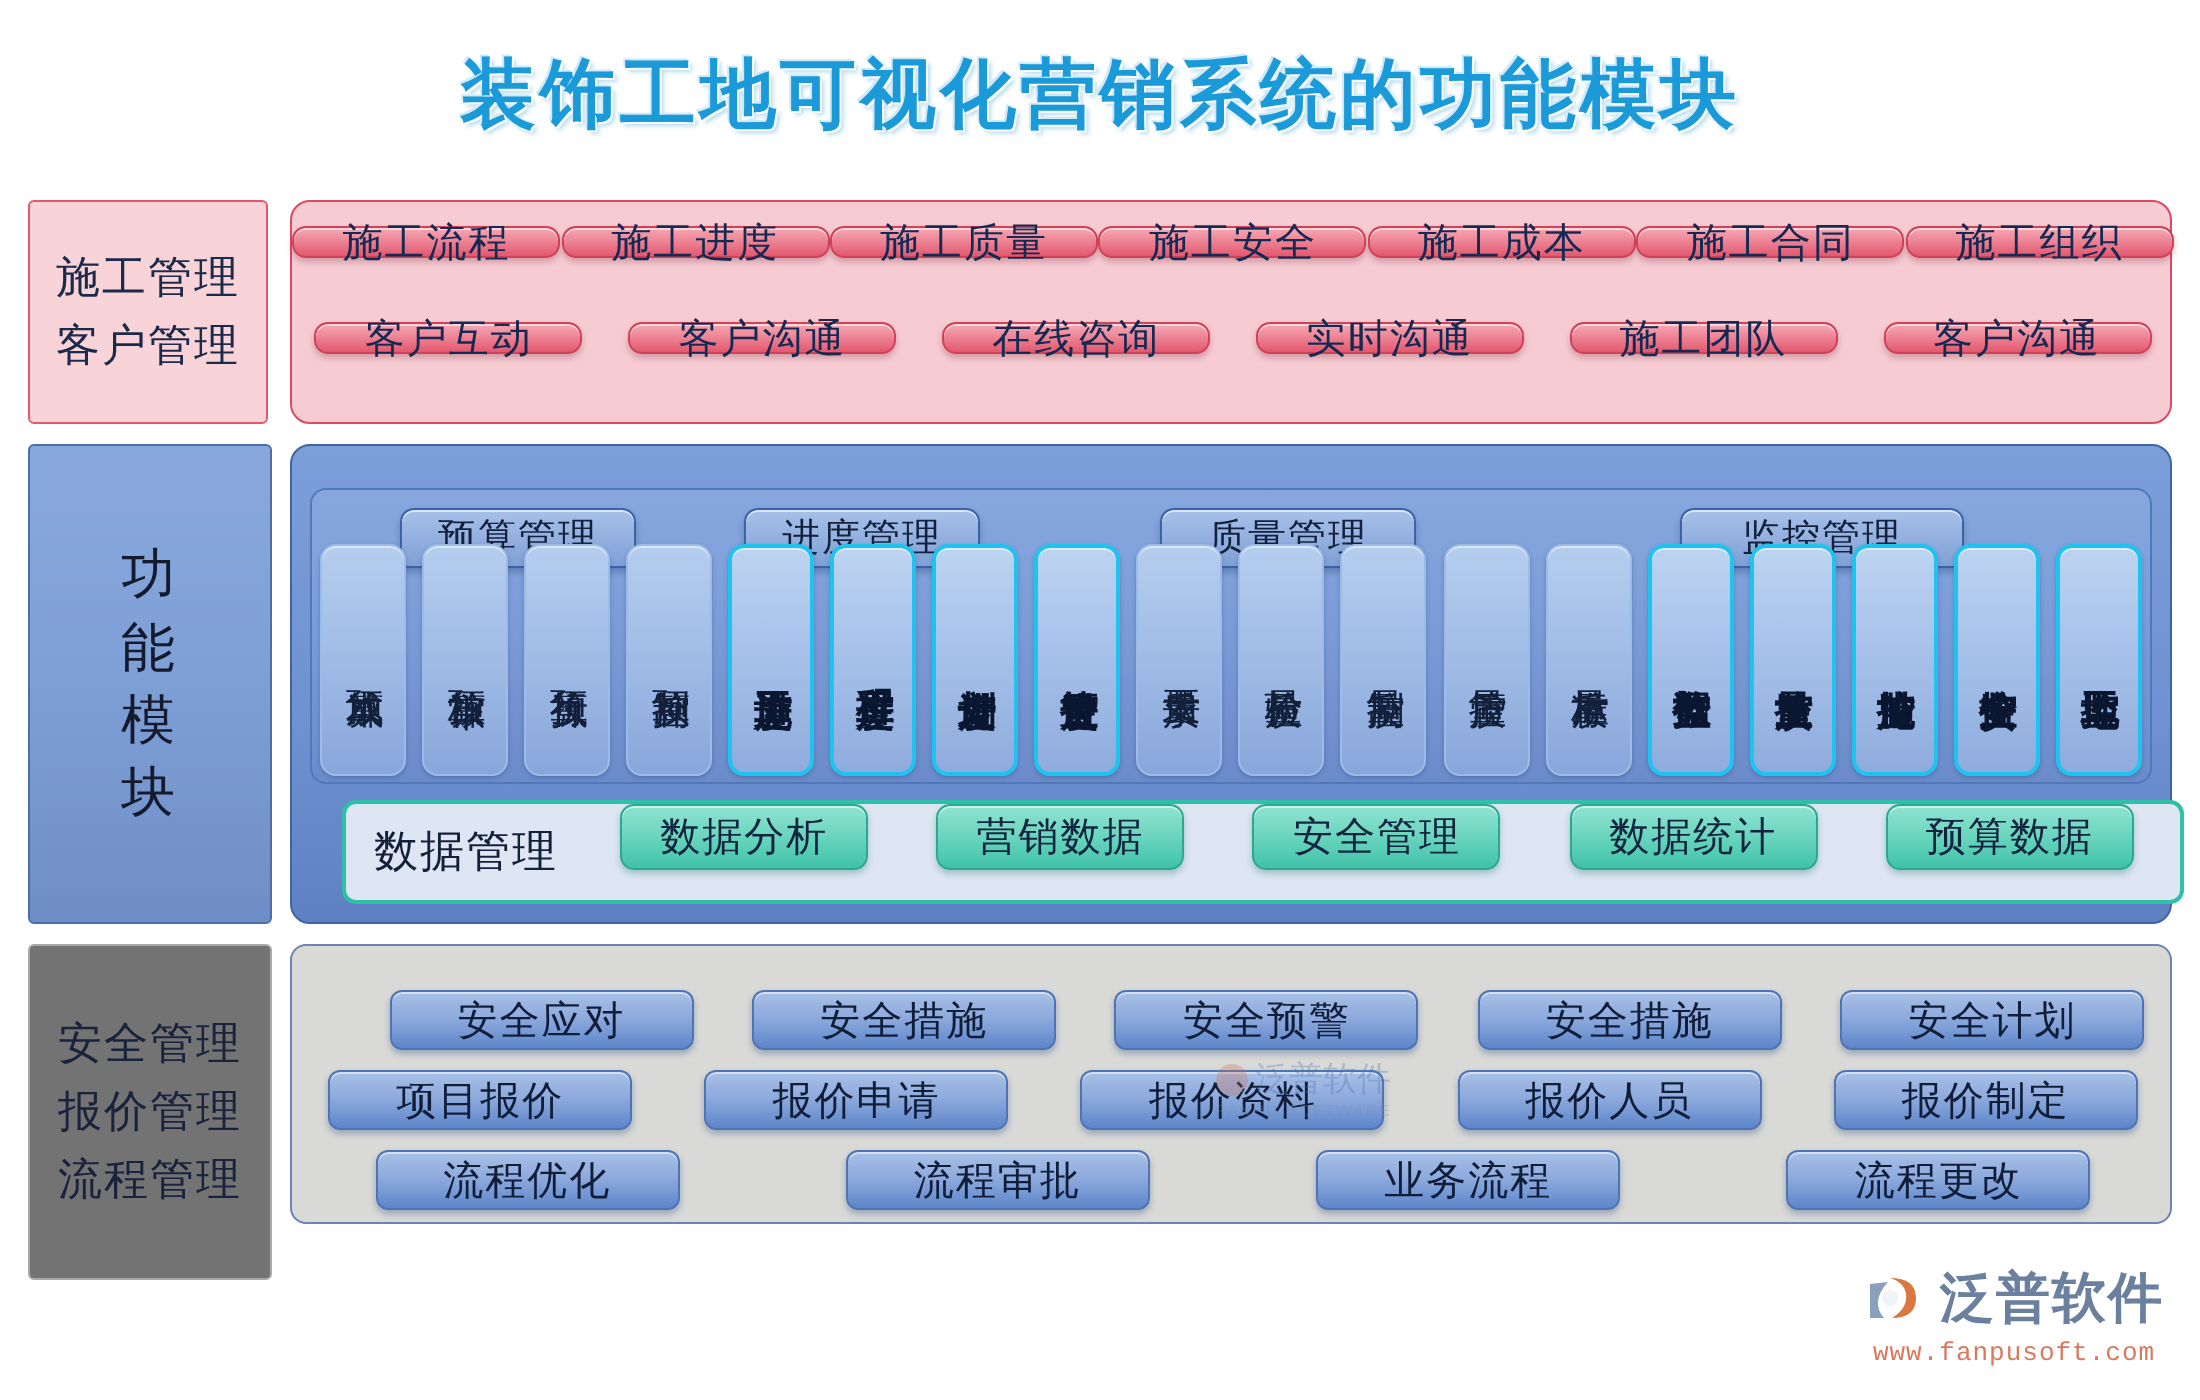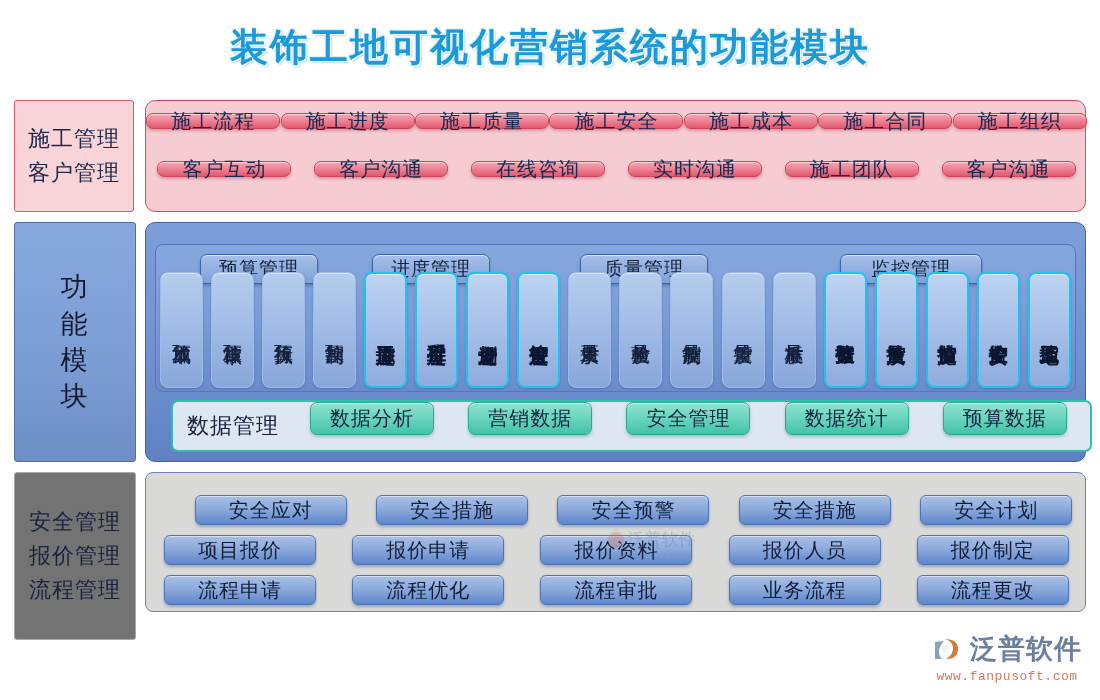--- a/index.html
+++ b/index.html
@@ -387,21 +387,20 @@
         <div class="btn-blue">安全计划</div>
       </div>
     <div class="btn-row" id="sec3-row2" style="top:62px;">
         <div class="btn-blue">项目报价</div>
         <div class="btn-blue">报价申请</div>
         <div class="btn-blue">报价资料</div>
         <div class="btn-blue">报价人员</div>
         <div class="btn-blue">报价制定</div>
       </div>
     <div class="btn-row" id="sec3-row3" style="top:102px;">
-        <div class="btn-blue">流程申请</div>
         <div class="btn-blue">流程优化</div>
         <div class="btn-blue">流程审批</div>
         <div class="btn-blue">业务流程</div>
         <div class="btn-blue">流程更改</div>
       </div>
   </div>
 
   <div class="watermark">
     <div class="wm-top">
       <span class="wm-mark"></span>

